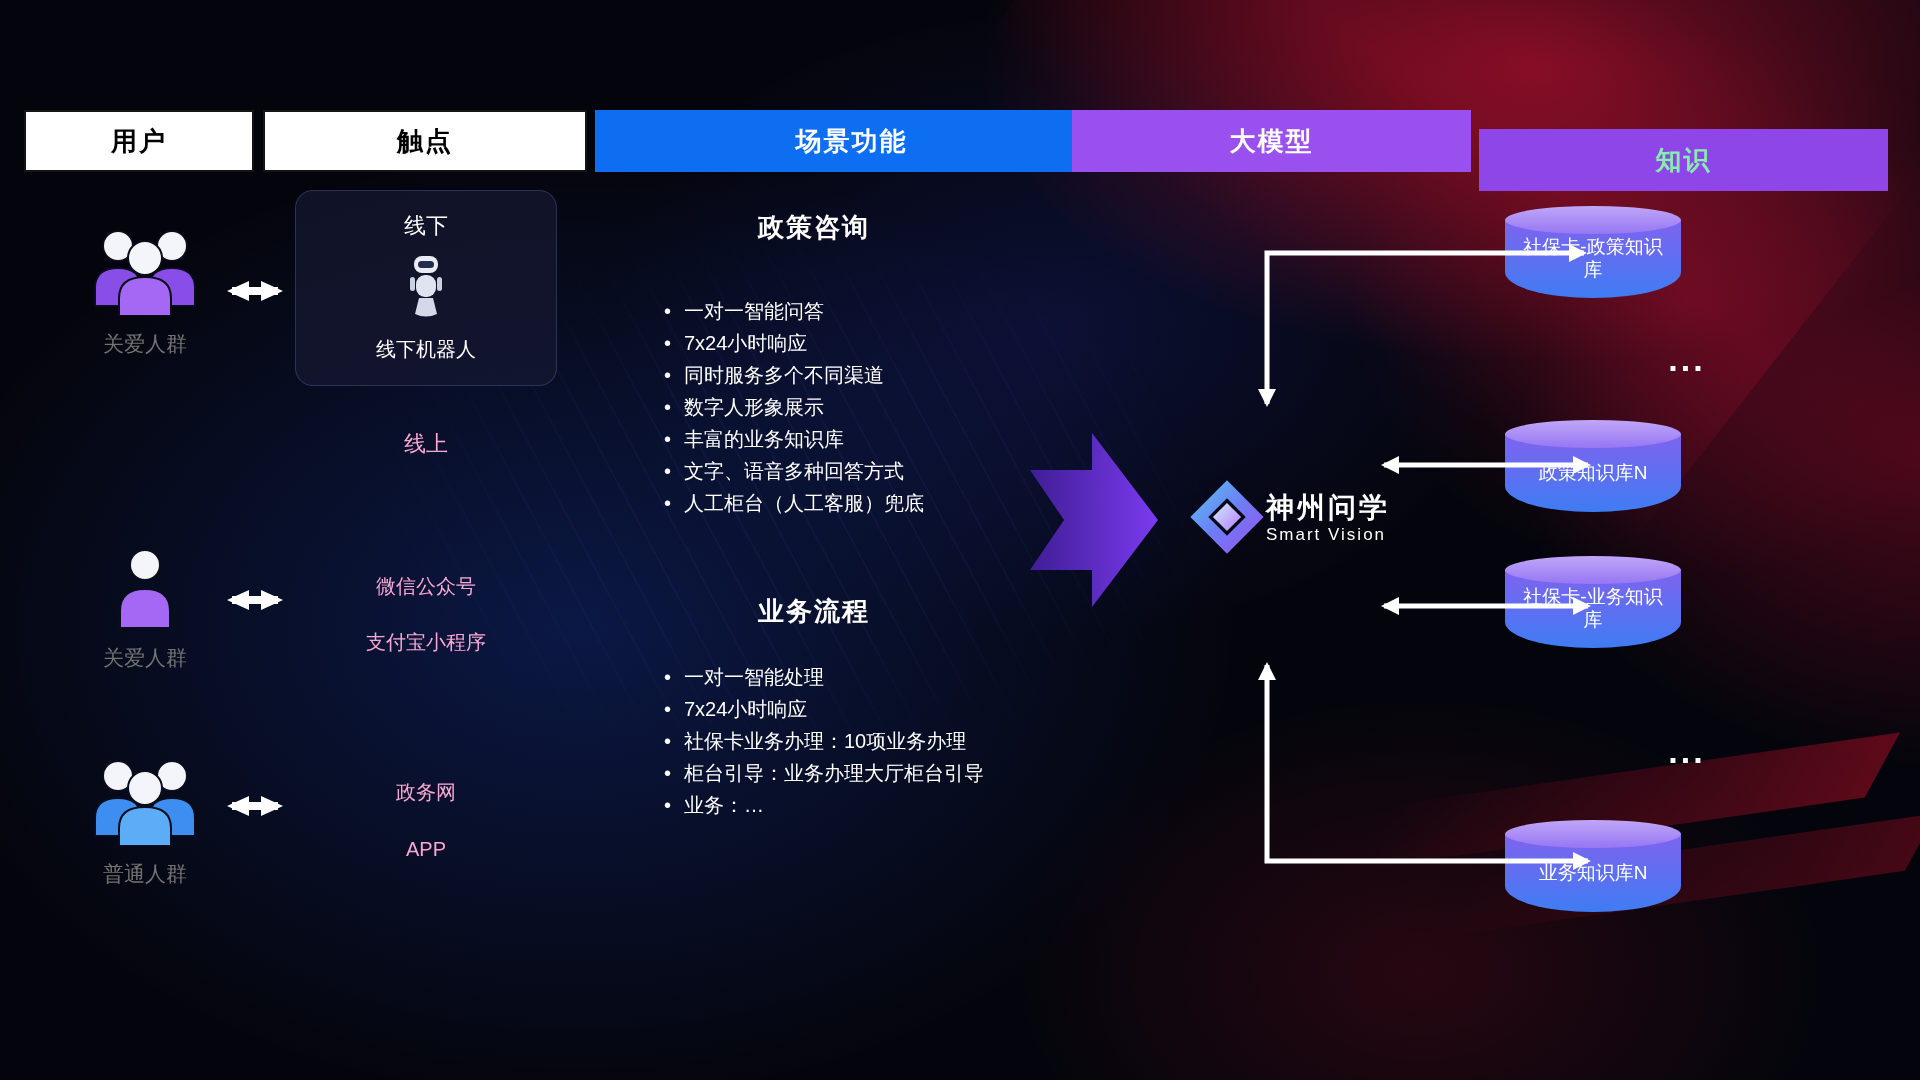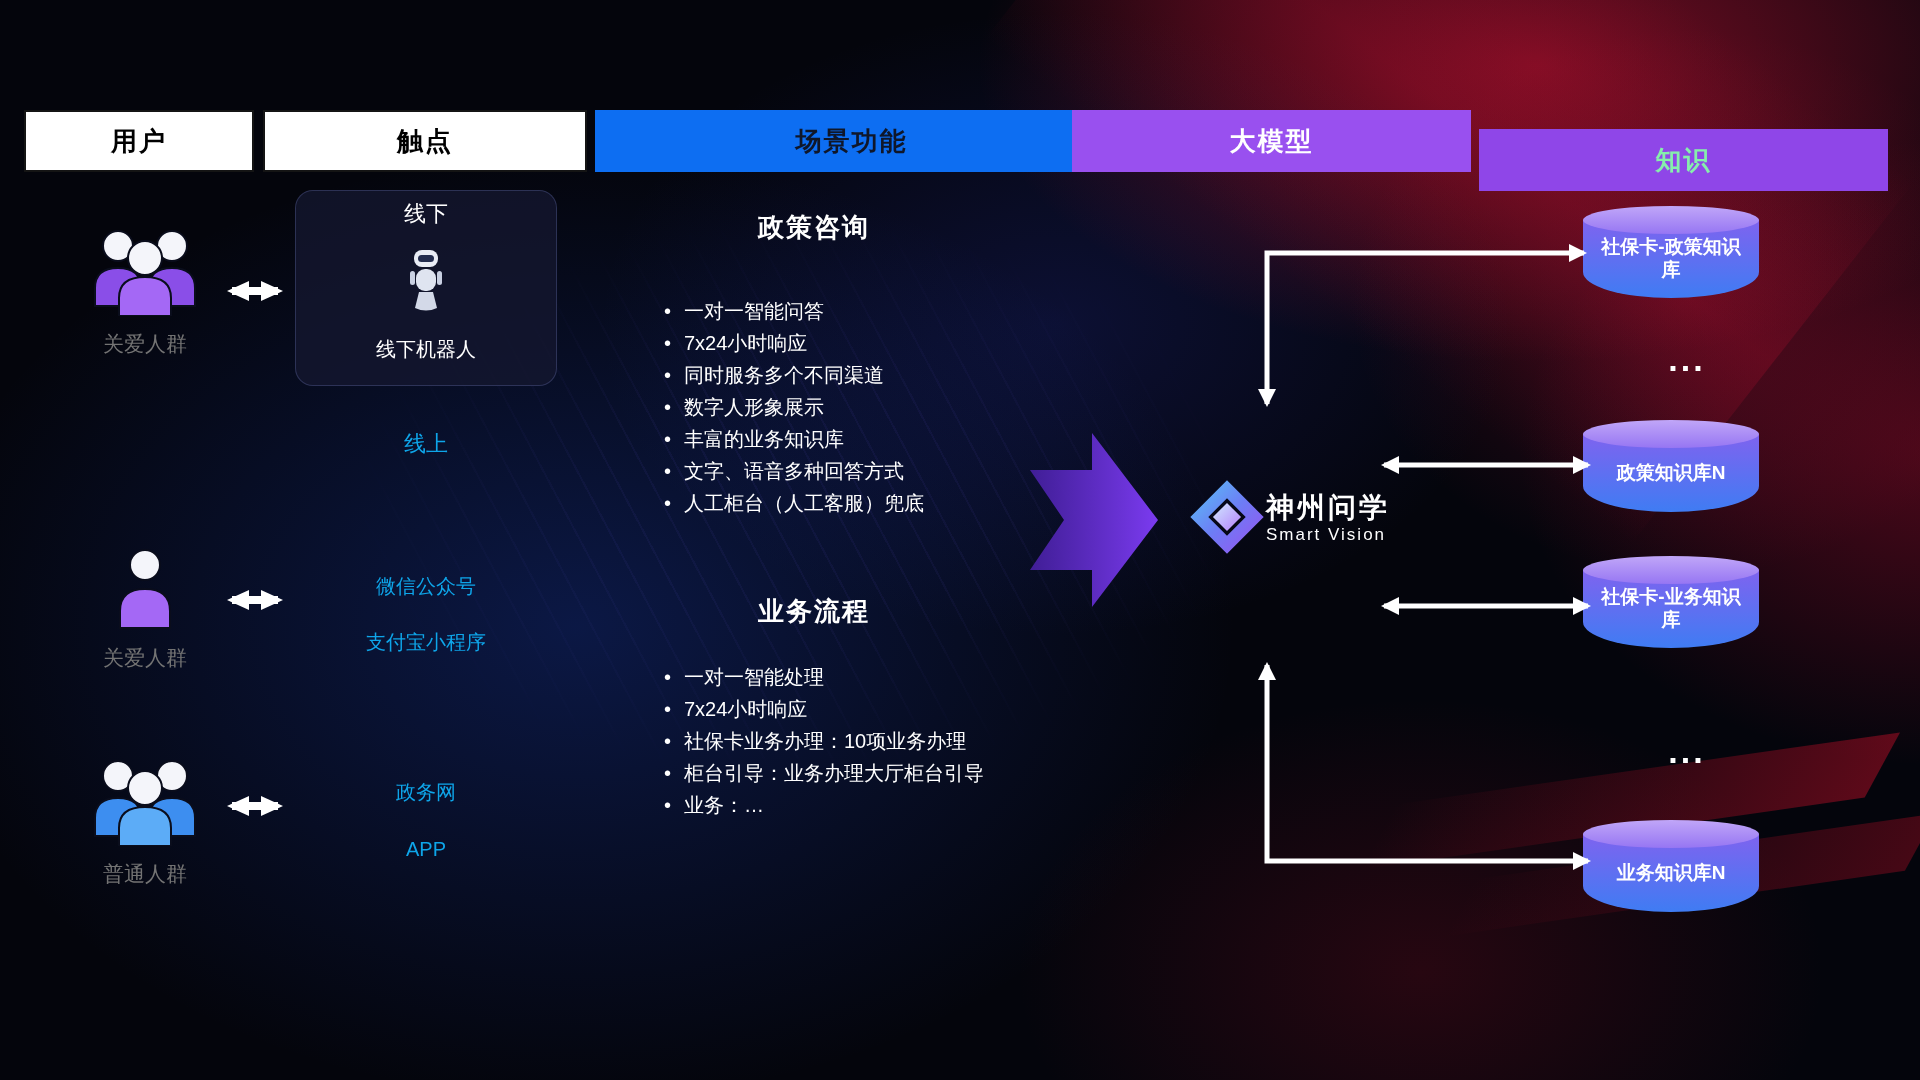--- a/index.html
+++ b/index.html
@@ -26,56 +26,56 @@
     background:linear-gradient(90deg,rgba(150,10,30,0),rgba(180,14,38,.5));}
   .rs2{left:1480px;top:846px;width:420px;height:58px;transform:skewX(-35deg) rotate(-9deg);
     background:linear-gradient(90deg,rgba(150,10,30,0),rgba(160,12,34,.42));}
 
   
   .hdr{position:absolute;top:110px;height:62px;display:flex;align-items:center;justify-content:center;
        font-size:26px;font-weight:bold;letter-spacing:2px;box-sizing:border-box;}
   .hdr.white{background:#fff;color:#000;border:2px solid #141414;}
   .h1{left:24px;width:230px;}
   .h2{left:263px;width:324px;}
-  .h3{left:595px;width:513px;background:#0d6ef2;color:#0f172a;}
+  .h3{left:595px;width:513px;background:#0d6ef2;color:#ffffff;}
   .h4{left:1072px;width:399px;background:#9950ef;color:#fff;}
   .h5{left:1479px;width:409px;background:#8f46e8;color:#86efac;margin-top:19px;}
 
   
   .user-block{position:absolute;text-align:center;}
   .user-label{margin-top:10px;font-size:21px;color:#737373;}
 
   
   .robot-card{position:absolute;left:295px;top:190px;width:262px;height:196px;box-sizing:border-box;
     background:rgba(21,23,48,.78);border:1px solid rgba(120,130,200,.28);border-radius:18px;
-    display:flex;flex-direction:column;align-items:center;justify-content:space-between;padding:8px 0 22px;}
+    display:flex;flex-direction:column;align-items:center;justify-content:space-between;padding:20px 0 22px;}
   .card-title{font-size:22px;}
   .card-caption{font-size:20px;}
-  .tp-label{position:absolute;left:295px;width:262px;text-align:center;font-size:20px;color:#0ea5e9;}
+  .tp-label{position:absolute;left:295px;width:262px;text-align:center;font-size:20px;color:#f9a8d4;}
   .tp-online{font-size:22px;}
 
   
   .scenario{position:absolute;left:604px;width:420px;}
   .scenario h3{margin:0;font-size:26px;font-weight:600;text-align:center;line-height:30px;letter-spacing:2px;}
   .scenario ul{list-style:none;margin:0;padding:0 0 0 60px;}
   .sc1 ul{margin-top:58px;}
   .sc2 ul{margin-top:40px;}
   .scenario li{font-size:20px;line-height:22px;margin-bottom:10px;position:relative;padding-left:20px;}
   .scenario li::before{content:"•";position:absolute;left:0;top:0;font-size:20px;}
 
   
   .big-arrow{position:absolute;left:1030px;top:425px;}
 
   
   .model{position:absolute;left:1188px;top:478px;display:flex;align-items:center;}
   .model-name{font-size:28px;font-weight:bold;letter-spacing:3px;line-height:32px;}
   .model-sub{font-size:17px;letter-spacing:2px;line-height:22px;}
 
   
-  .db{position:absolute;left:1583px;width:158px;height:92px;font-weight:bold;}
+  .db{position:absolute;left:1505px;width:158px;height:92px;}
   .db .body{position:absolute;left:0;top:14px;width:176px;height:78px;
     background:linear-gradient(180deg,#7f63ef 0%,#3f7cf3 100%);
     border-radius:0 0 88px 88px/0 0 26px 26px;
     display:flex;align-items:center;justify-content:center;text-align:center;
     font-size:19px;line-height:1.2;padding:0 10px;box-sizing:border-box;}
   .db .cap{position:absolute;left:0;top:0;width:176px;height:28px;border-radius:50%;
     background:linear-gradient(180deg,#c0a6f8,#9676f3);}
   .dots{position:absolute;left:1599px;width:176px;text-align:center;
     font-size:34px;font-weight:bold;letter-spacing:3px;color:#fff;}
 

